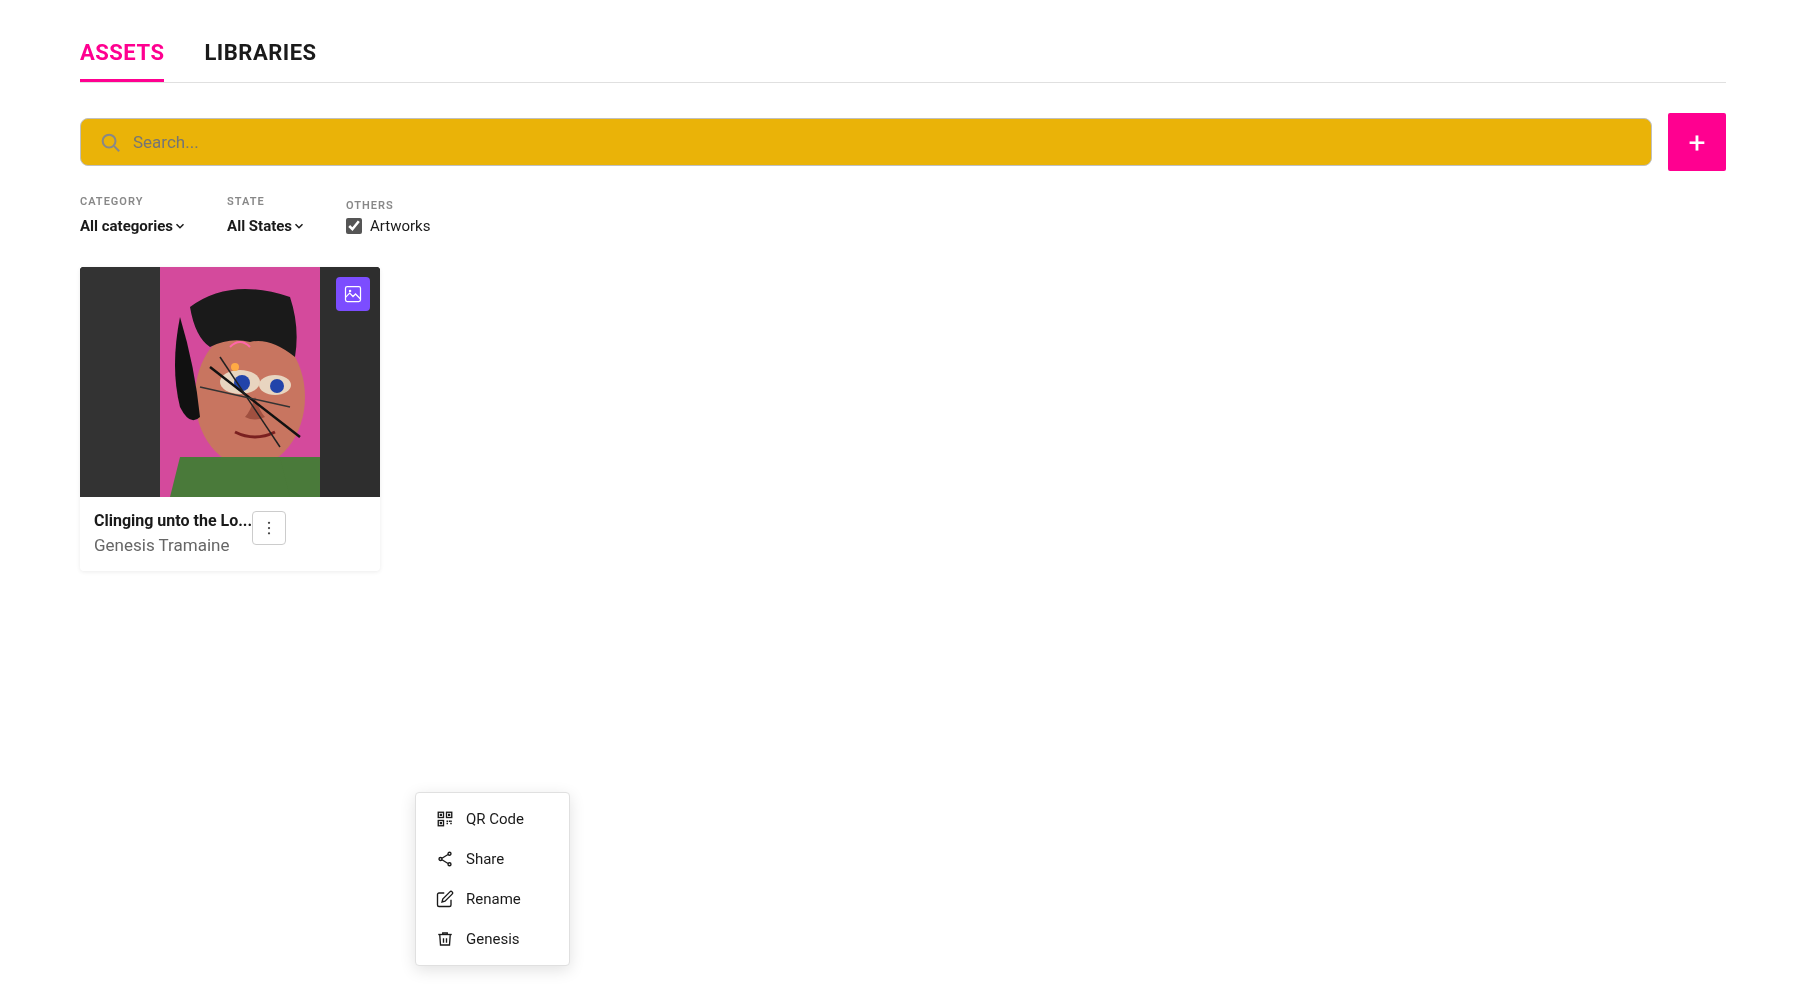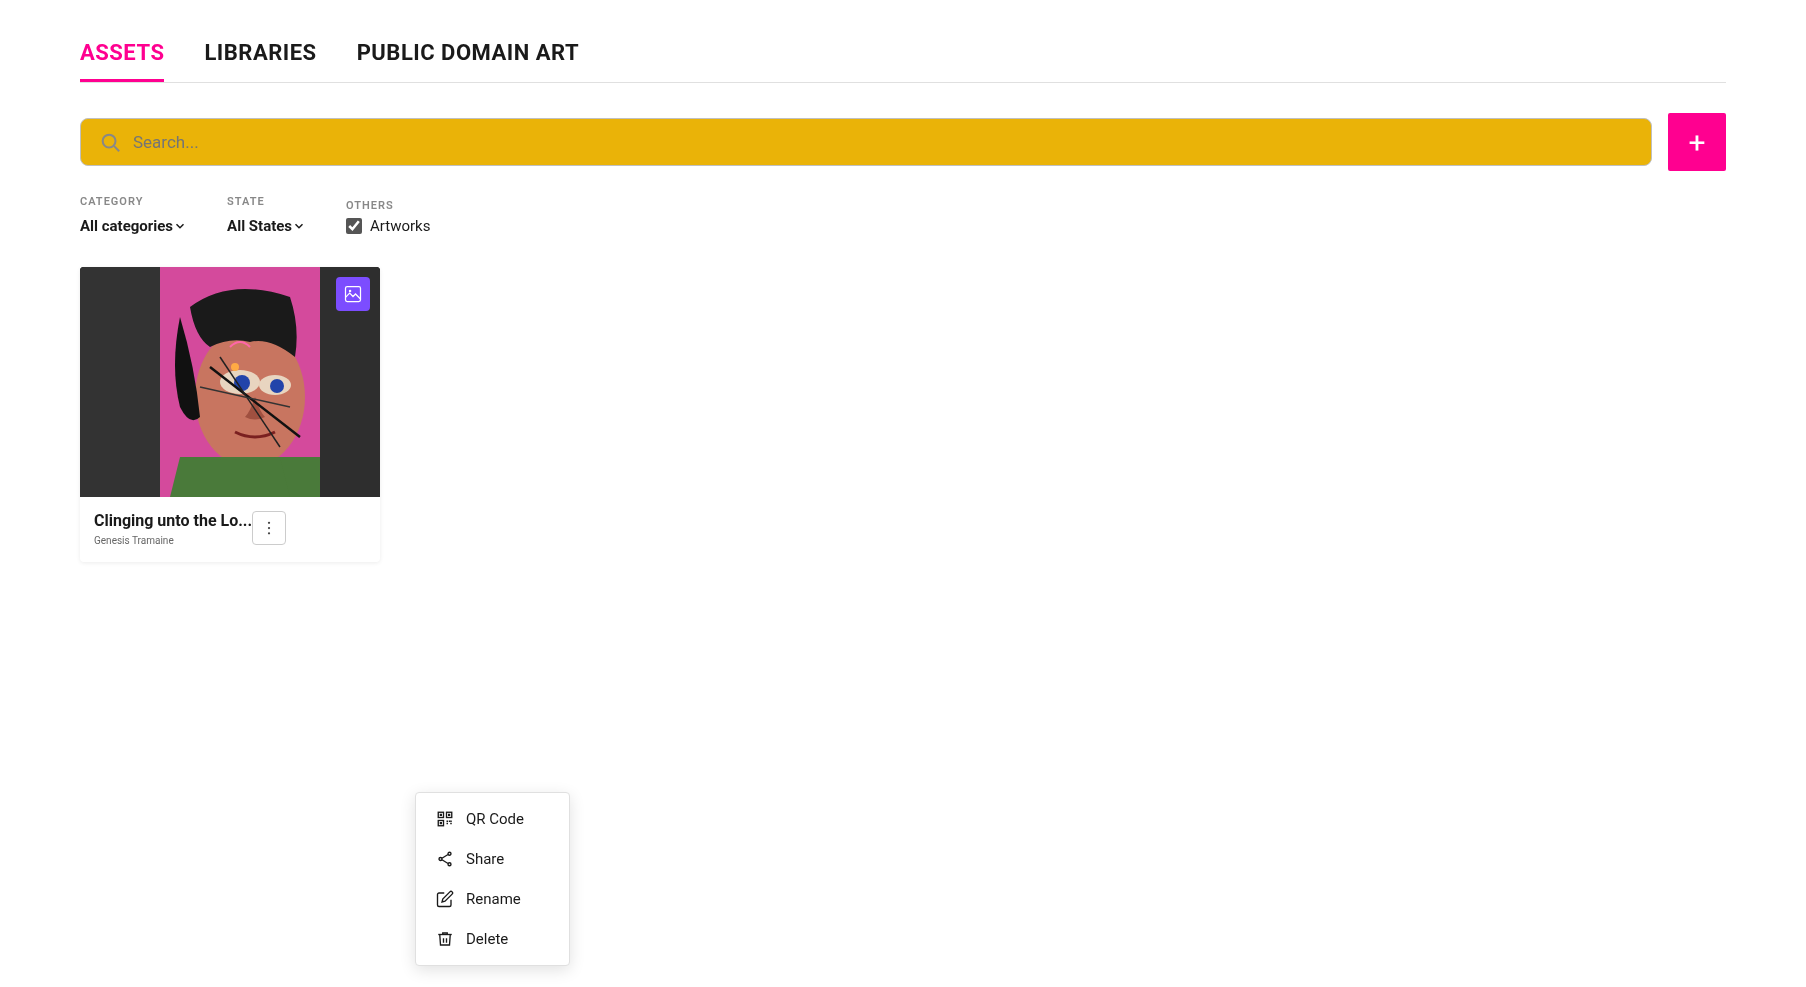--- a/index.html
+++ b/index.html
@@ -219,21 +219,21 @@
       gap: 5px;
     }
 
     .asset-title {
       font-size: 16px;
       font-weight: 700;
       color: #1a1a1a;
     }
 
     .asset-author {
-      font-size: 10px;
+      font-size: 17px;
       color: #666;
     }
 
     .more-button {
       background: none;
       border: 1.5px solid #ccc;
       border-radius: 4px;
       width: 34px;
       height: 34px;
       display: flex;
@@ -284,21 +284,20 @@
     }
   </style>
 </head>
 <body>
 
 <div class="main-container">
 
   <nav class="nav-tabs">
     <a class="nav-tab active">ASSETS</a>
     <a class="nav-tab">LIBRARIES</a>
-    <a class="nav-tab">PUBLIC DOMAIN ART</a>
   </nav>
 
   <div class="search-row">
     <div class="search-box">
       <svg viewBox="0 0 24 24" fill="none" stroke="#888" stroke-width="2.2">
         <circle cx="11" cy="11" r="7"></circle>
         <line x1="16.5" y1="16.5" x2="22" y2="22"></line>
       </svg>
       <input class="search-input" type="text" placeholder="Search..." style="">
     </div>
@@ -440,18 +439,18 @@
         <span>Rename</span>
       </button>
       <button class="context-menu-item">
         <svg viewBox="0 0 24 24" fill="none" stroke="#1a1a1a" stroke-width="1.8">
           <polyline points="3 6 5 6 21 6"></polyline>
           <path d="M19 6l-1 14H6L5 6"></path>
           <path d="M10 11v6"></path>
           <path d="M14 11v6"></path>
           <path d="M9 6V4h6v2"></path>
         </svg>
-        <span>Delete</span>
+        <span>Genesis</span>
       </button>
     </div>
 
   </div>
 </div>
 
 </body></html>

